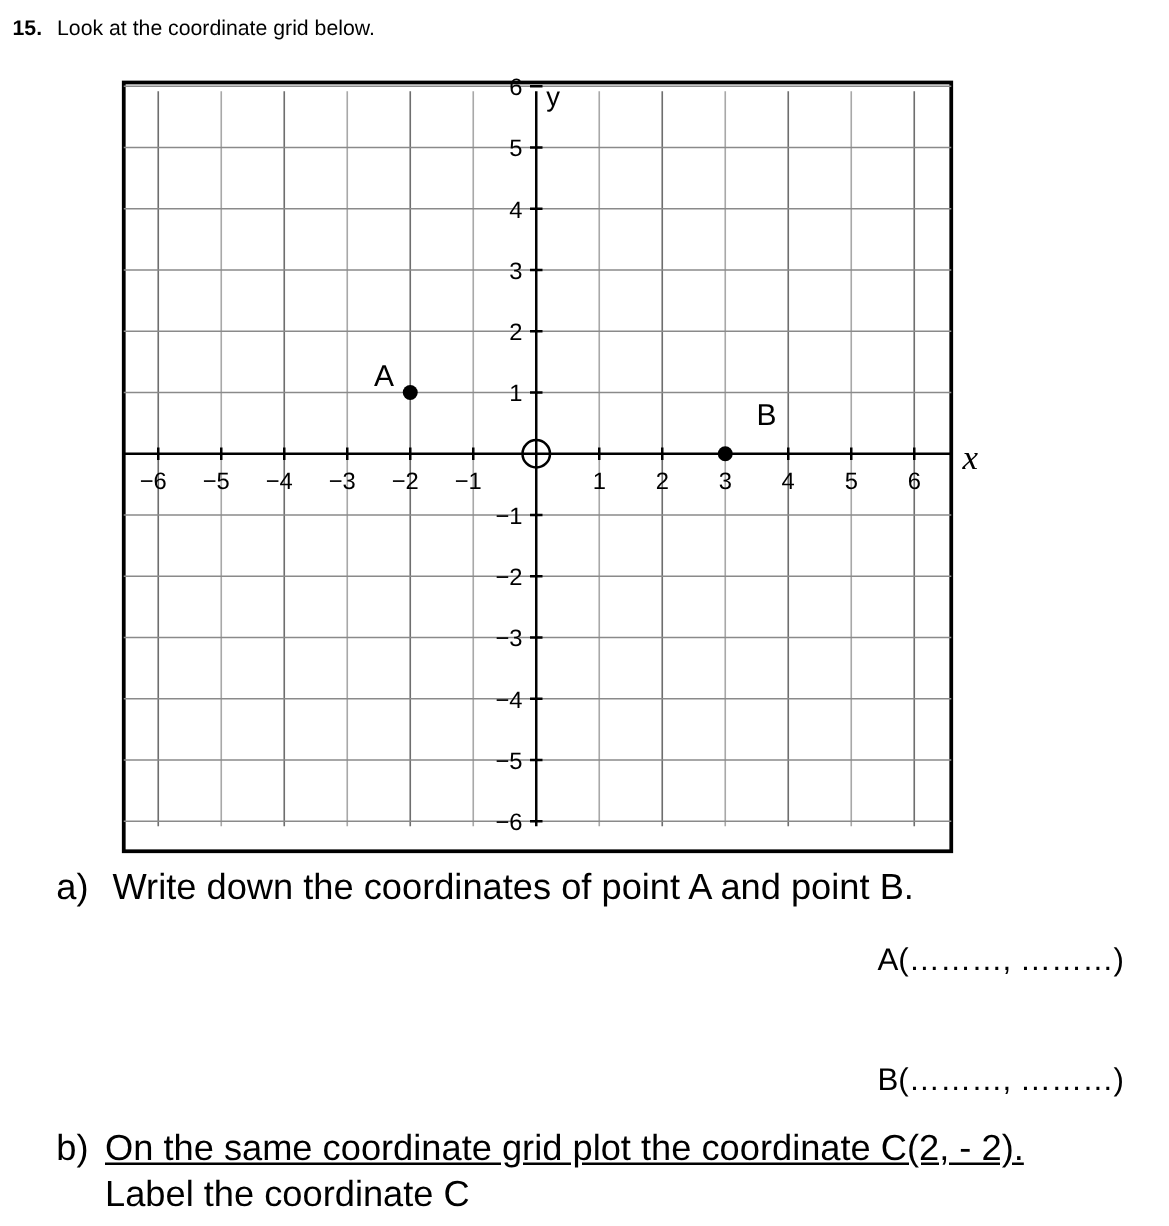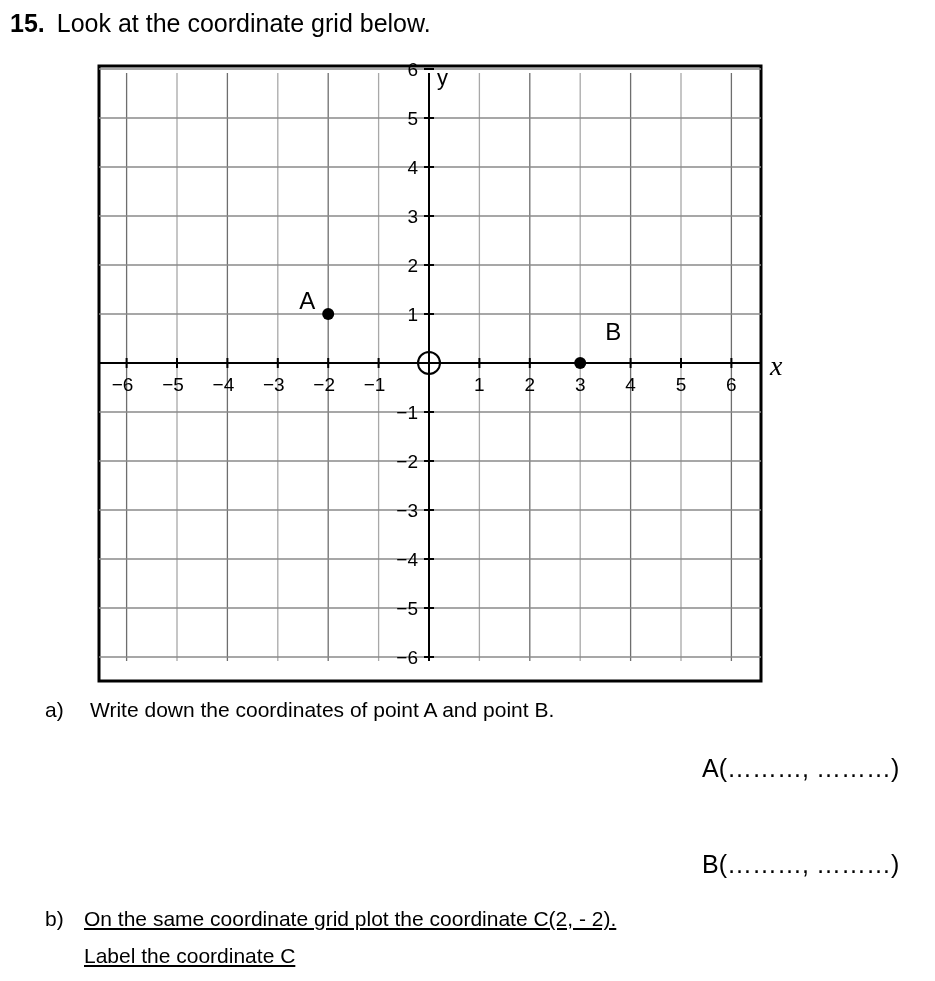--- a/index.html
+++ b/index.html
@@ -1,21 +1,21 @@
 <!DOCTYPE html>
 <html><head>
 <meta charset="utf-8">
 <style>
   html, body { margin: 0; padding: 0; background: #ffffff; }
   body { width: 935px; height: 981px; position: relative; overflow: hidden;
          font-family: "Liberation Sans", "DejaVu Sans", sans-serif; color: #000; }
-  .q-title { position: absolute; left: 10px; top: 8px; font-size: 25px; line-height: 30px; white-space: nowrap; }
+  .q-title { position: absolute; left: 10px; top: 8px; font-size: 17px; line-height: 30px; white-space: nowrap; }
   .q-title .num { font-weight: bold; margin-right: 12px; }
   .grid-svg { position: absolute; left: 0; top: 0; }
-  .part { position: absolute; font-size: 21px; line-height: 30px; white-space: nowrap; }
+  .part { position: absolute; font-size: 29px; line-height: 30px; white-space: nowrap; }
   .part .lbl { display: inline-block; width: 45px; }
   .answer { position: absolute; font-size: 25px; line-height: 30px; white-space: nowrap; }
   .tick-lbl { font-family: "Liberation Sans", sans-serif; font-size: 19px; fill: #000; }
   .pt-lbl { font-family: "Liberation Sans", sans-serif; font-size: 24px; fill: #000; }
   .ax-lbl { font-family: "Liberation Serif", serif; font-style: italic; font-size: 28px; fill: #000; }
 </style>
 </head>
 <body>
 
 <div class="q-title">
@@ -121,13 +121,13 @@
 <div class="part" style="left:45px; top:695px;">
   <span class="lbl">a)</span><span>Write down the coordinates of point A and point B.</span>
 </div>
 
 <div class="answer" style="left:702px; top:753px;">A(………, ………)</div>
 <div class="answer" style="left:702px; top:849px;">B(………, ………)</div>
 
 <div class="part" style="left:45px; top:904px;text-decoration:underline;">
   <span class="lbl" style="width:39px">b)</span><span>On the same coordinate grid plot the coordinate C(2, - 2).</span>
 </div>
-<div class="part" style="left:84px; top:941px;text-decoration:underline;">Label the coordinate C</div>
+<div class="part" style="left:84px; top:941px;">Label the coordinate C</div>
 
 </body></html>

